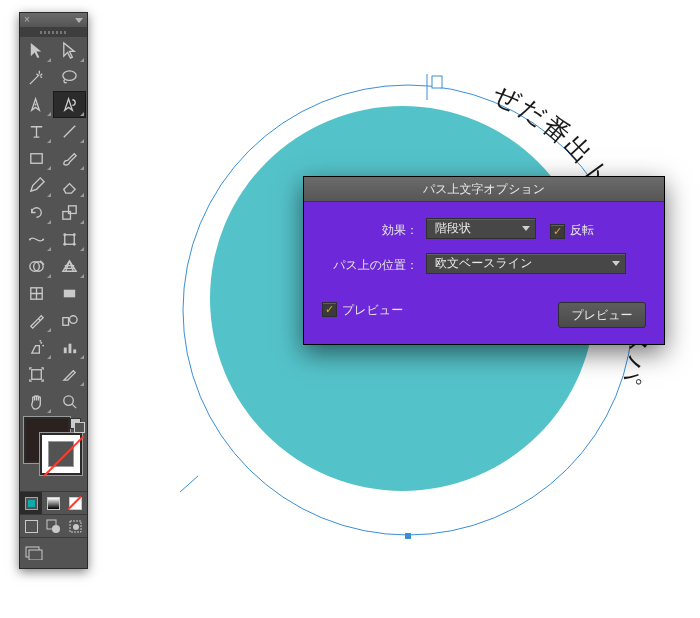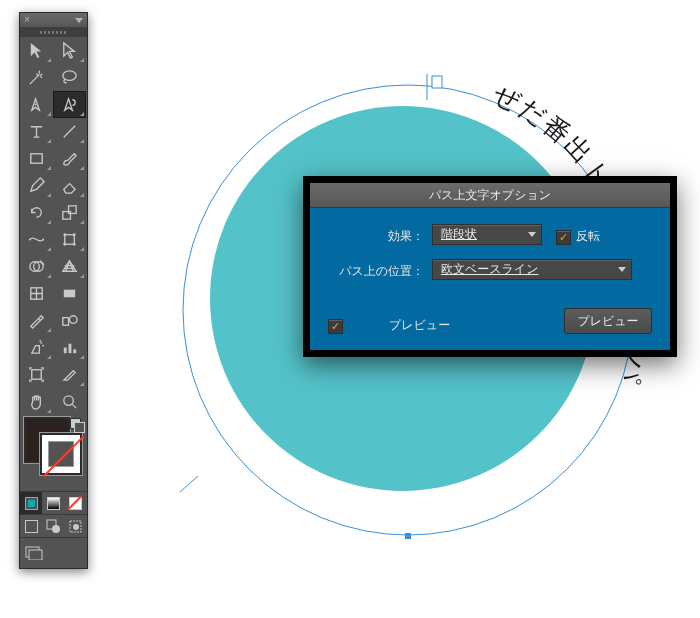--- a/index.html
+++ b/index.html
@@ -175,22 +175,22 @@
   .mini-sq.cyan{ border-color:#39c8ff; box-shadow: inset 0 0 0 2px #535353, inset 0 0 0 20px #1aa; border:1.5px solid #39c8ff;}
   .mini-sq.grad{ background:linear-gradient(#fff,#000);}
   .mini-sq.none{ background:#fff; position:relative;}
   .mini-sq.none::after{content:"";position:absolute;left:-1px;bottom:-1px;width:18px;height:2px;background:#ff3b30;transform:rotate(-45deg);transform-origin:left bottom;}
 
   
   #dialog {
     position:absolute;
     left:303px; top:176px;
     width:360px;
-    background:#0369a1;
-    border:7px solid #000000;
+    background:#6d28d9;
+    border:1px solid #000000;
     box-shadow: 0 8px 24px rgba(0,0,0,0.55);
     color:#e6e6e6;
     font-size:12px;
   }
   #dialog-title {
     height:24px;
     background:linear-gradient(#6b6b6b,#565656);
     text-align:center;
     line-height:24px;
     color:#eaeaea;
@@ -214,37 +214,36 @@
   .dd {
     height:21px;
     background:#474747;
     border:1px solid #2f2f2f;
     box-shadow: inset 0 1px 0 #606060;
     display:flex;align-items:center;
     padding:0 5px 0 8px;
     color:#eaeaea;
     box-sizing:border-box;
   }
-  .dd .txt{flex:1;text-decoration:underline;}
+  .dd .txt{flex:1;}
   .dd .arrow{
     width:0;height:0;border-left:4px solid transparent;border-right:4px solid transparent;border-top:5px solid #cfcfcf;
     margin-left:6px;
   }
   .cb {
     width:13px;height:13px;border:1px solid #2f2f2f;background:#3b3b3b;margin-right:5px;
     display:inline-flex;align-items:center;justify-content:center;
     box-shadow: inset 0 1px 0 #606060;
   }
   .cb.checked::after{
     content:"✓"; color:#f0a040; font-size:11px; line-height:11px;
   }
   #dialog-buttons{
-    display:flex;align-items:flex-end;
+    display:flex;align-items:flex-start;
     padding:6px 18px 16px;
-    gap:41px;
   }
   #dialog-buttons .spacer{flex:1;}
   .btn{
     min-width:86px;height:24px;
     background:linear-gradient(#5d5d5d,#4a4a4a);
     border:1px solid #2e2e2e;
     color:#eaeaea;
     display:flex;align-items:center;justify-content:center;
     margin-left:10px;
     border-radius:3px;

